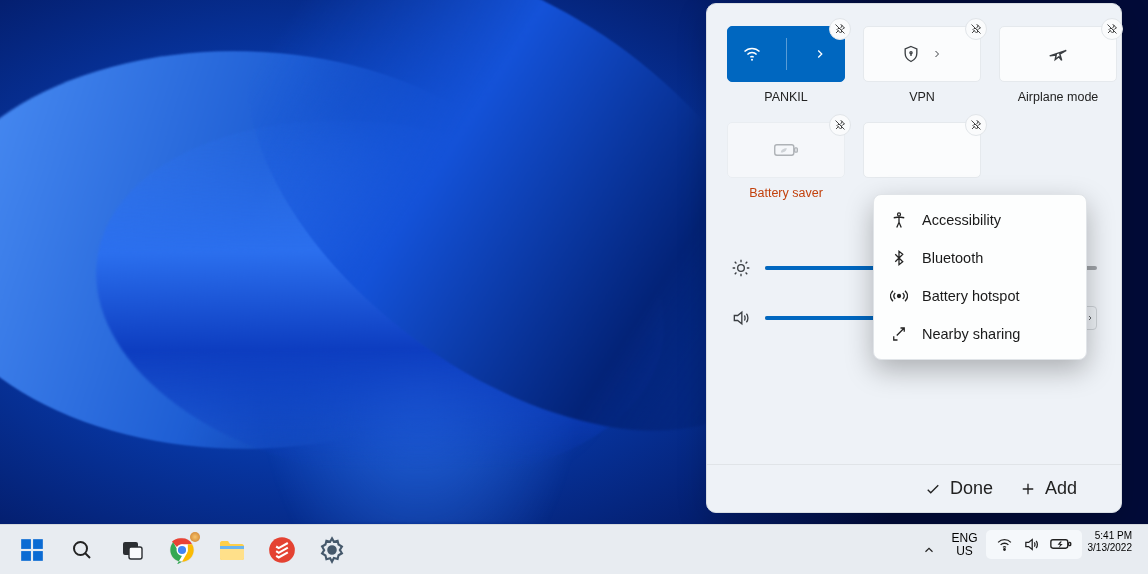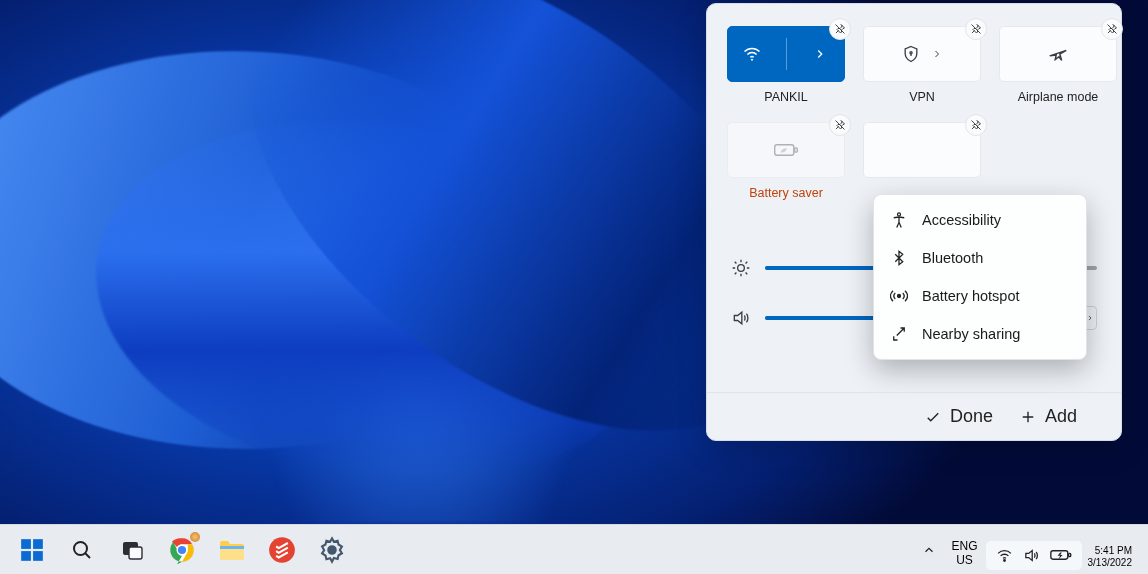--- a/index.html
+++ b/index.html
@@ -18,21 +18,21 @@
         radial-gradient(ellipse 300px 500px at 420px 350px, rgba(42,110,230,.9), transparent 55%),
         radial-gradient(ellipse 200px 400px at 540px 250px, rgba(15,60,180,.95), transparent 55%);
       filter: blur(2px);
     }
     .ribbon { position: absolute; border-radius: 50%; filter: blur(1px); }
     .r1 { width: 600px; height: 420px; left: -60px; top: 40px; background: linear-gradient(135deg, #5a9eff, #1e5ed4 50%, transparent 70%); transform: rotate(-15deg) skewX(20deg); }
     .r2 { width: 560px; height: 360px; left: 100px; top: 120px; background: linear-gradient(160deg, transparent 10%, #2b6fee 40%, #0d3dc0 60%, transparent 85%); transform: rotate(18deg) skewX(-14deg); }
     .r3 { width: 520px; height: 430px; left: 260px; top: -20px; background: linear-gradient(120deg, transparent 15%, #1452d8 40%, #032378 70%, transparent); transform: rotate(-6deg) skewY(26deg); }
     
     .quick-panel {
-      position: absolute; top: 3px; right: 26px; width: 416px; height: 438px;
+      position: absolute; top: 3px; right: 26px; width: 416px; height: 510px;
       background: #eef2f7; border: 1px solid #d8dde3; border-radius: 10px;
       box-shadow: 0 8px 30px rgba(0,0,0,.18);
       padding: 22px 20px 24px;
     }
     .tile-grid { display: grid; grid-template-columns: repeat(3, 1fr); gap: 18px 18px; }
     .tile { position: relative; }
     .tile-btn {
       width: 118px; height: 56px; background: #fbfcfd; border: 1px solid #e5e9ed;
       border-radius: 5px; display: flex; align-items: center; justify-content: center;
       gap: 10px; cursor: pointer;
@@ -71,21 +71,21 @@
     }
     .footer-btn { display: flex; align-items: center; gap: 8px; font-size: 18px; cursor: pointer; color: #222; }
     
     .taskbar {
       position: absolute; bottom: 0; left: 0; right: 0; height: 50px;
       background: #e8ecf1; border-top: 1px solid #d5d9dd;
       display: flex; align-items: center; padding: 0 12px;
     }
     .tb-left { display: flex; align-items: center; gap: 10px; }
     .tb-icon { width: 40px; height: 40px; display: flex; align-items: center; justify-content: center; border-radius: 4px; cursor: pointer; }
-    .tb-right { margin-left: auto; display: flex; align-items: flex-end; gap: 2px; }
+    .tb-right { margin-left: auto; display: flex; align-items: flex-start; gap: 2px; }
     .lang { font-size: 12px; text-align: center; line-height: 1.15; padding: 2px 6px; }
     .tray { display: flex; align-items: center; gap: 10px; background: #f5f8fb; border-radius: 5px; padding: 6px 10px; }
     .clock { font-size: 10px; text-align: right; line-height: 1.25; padding: 0 4px; }
     
     .ico { display: inline-flex; }
     svg { display: block; }
   </style>
 </head>
 <body>
 

